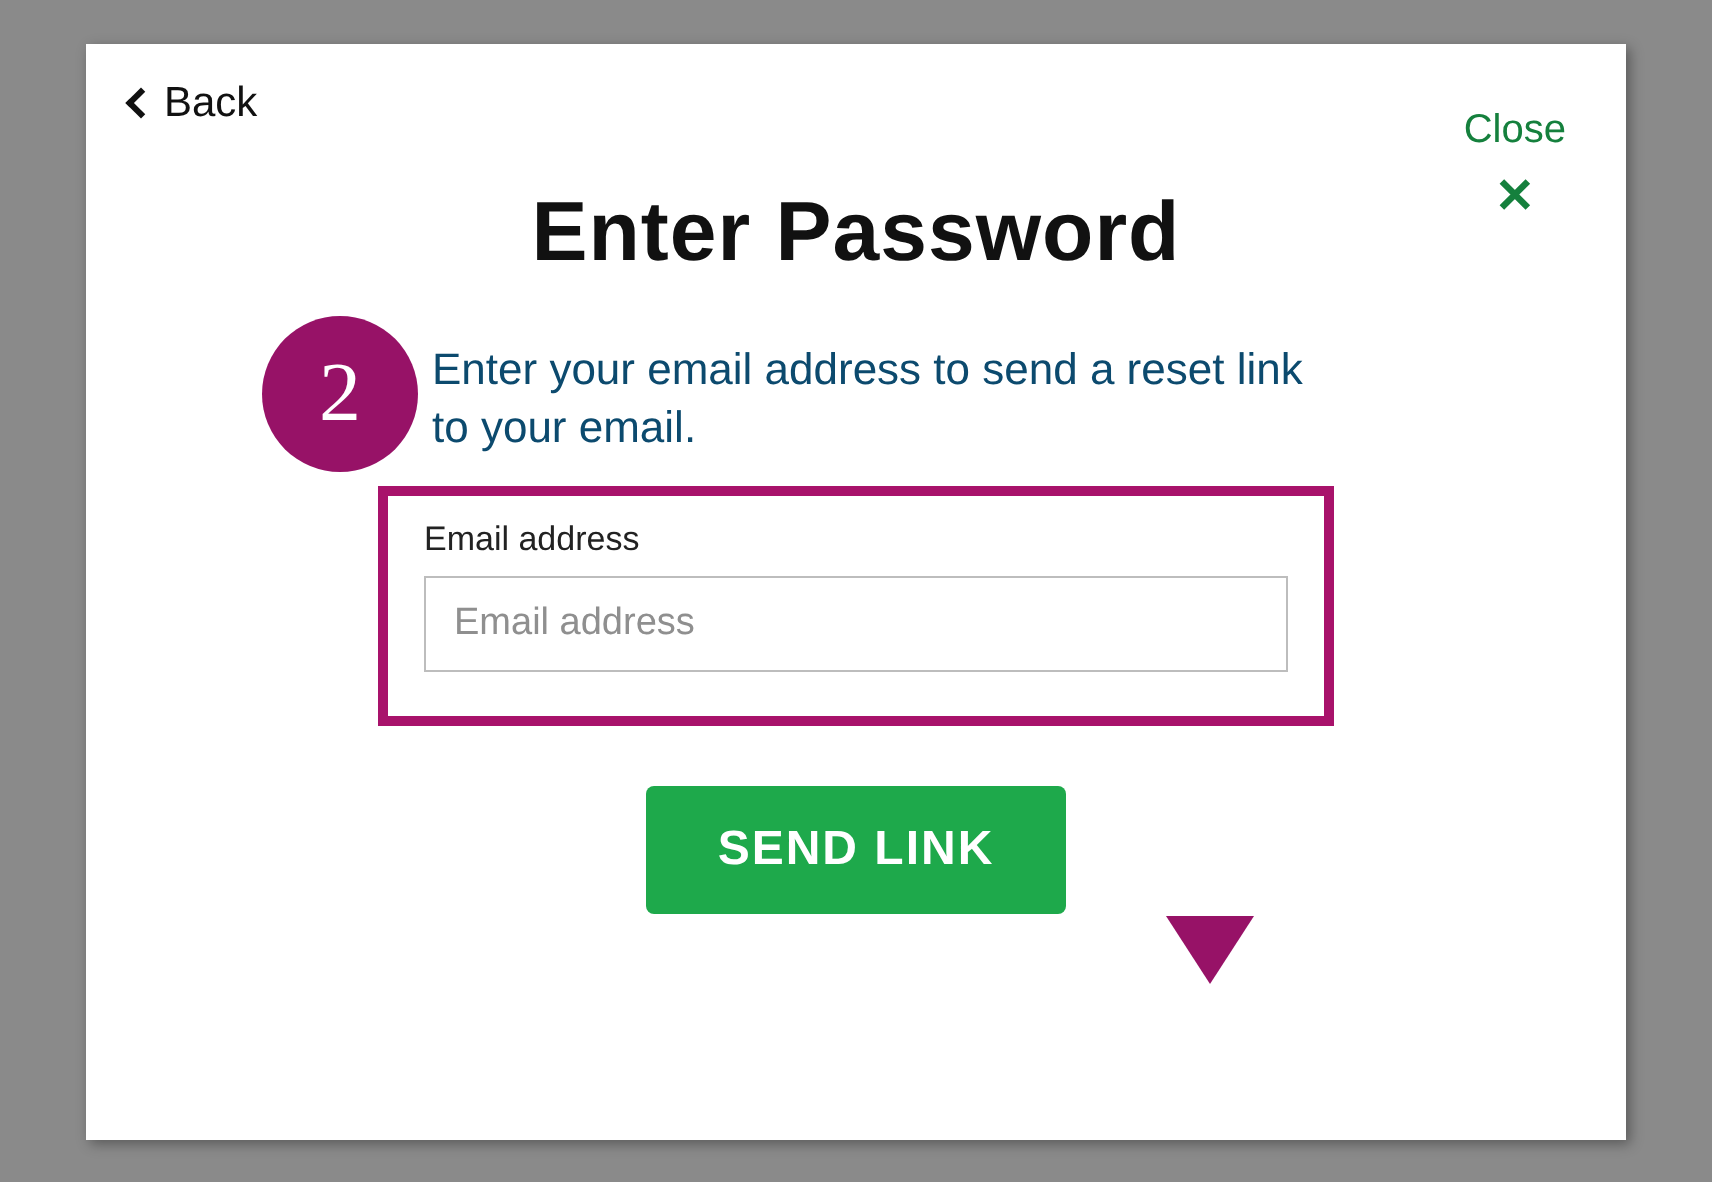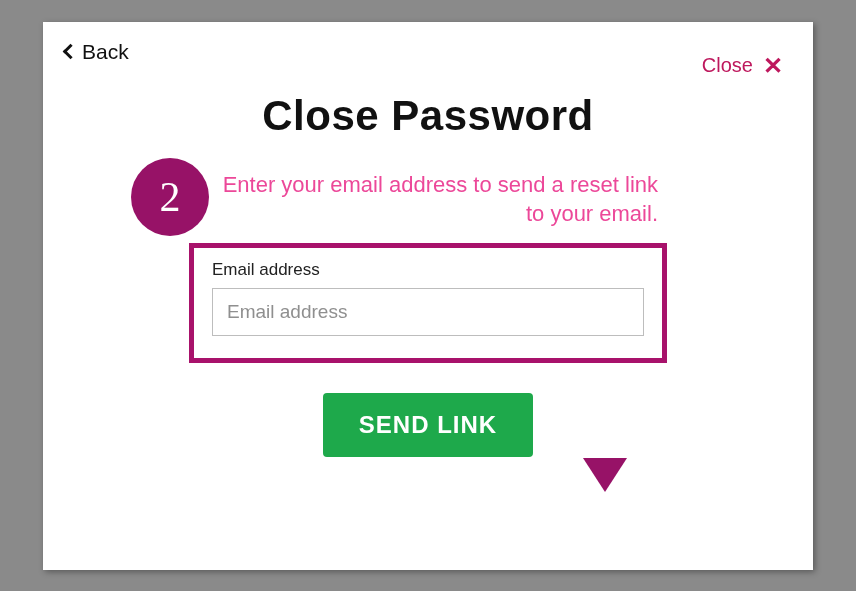--- a/index.html
+++ b/index.html
@@ -41,41 +41,42 @@
     }
     .close-btn {
       position: absolute;
       top: 32px;
       right: 30px;
       display: flex;
       align-items: center;
       gap: 10px;
       cursor: pointer;
       font-size: 20px;
-      color: #be185d;
+      color: #15803d;
+      flex-direction: column;
     }
     .close-x {
       font-size: 24px;
       font-weight: bold;
       line-height: 1;
     }
     .title {
       text-align: center;
       font-size: 42px;
       font-weight: 900;
       color: #111;
       margin-top: 70px;
       letter-spacing: 0.5px;
     }
     .instructions {
       font-size: 22px;
-      color: #ec4899;
+      color: #0c4a6e;
       width: 460px;
       margin: 30px auto 0 auto;
-      text-align: right;
+      text-align: left;
       line-height: 1.35;
       padding-left: 18px;
     }
     .email-outline {
       width: 478px;
       margin: 14px auto 0 auto;
       border: 5px solid #a8126b;
       padding: 12px 18px 22px 18px;
     }
     .email-label {
@@ -143,21 +144,21 @@
   <div class="back-btn">
     <span class="chevron-left"></span>
     <span>Back</span>
   </div>
 
   <div class="close-btn">
     <span>Close</span>
     <span class="close-x">✕</span>
   </div>
 
-  <h1 class="title">Close Password</h1>
+  <h1 class="title">Enter Password</h1>
 
   <p class="instructions">Enter your email address to send a reset link to your email.</p>
 
   <div class="email-outline">
     <label class="email-label">Email address</label>
     <input type="text" class="email-input" placeholder="Email address" style="">
   </div>
 
   <button class="send-btn">SEND LINK</button>
 

